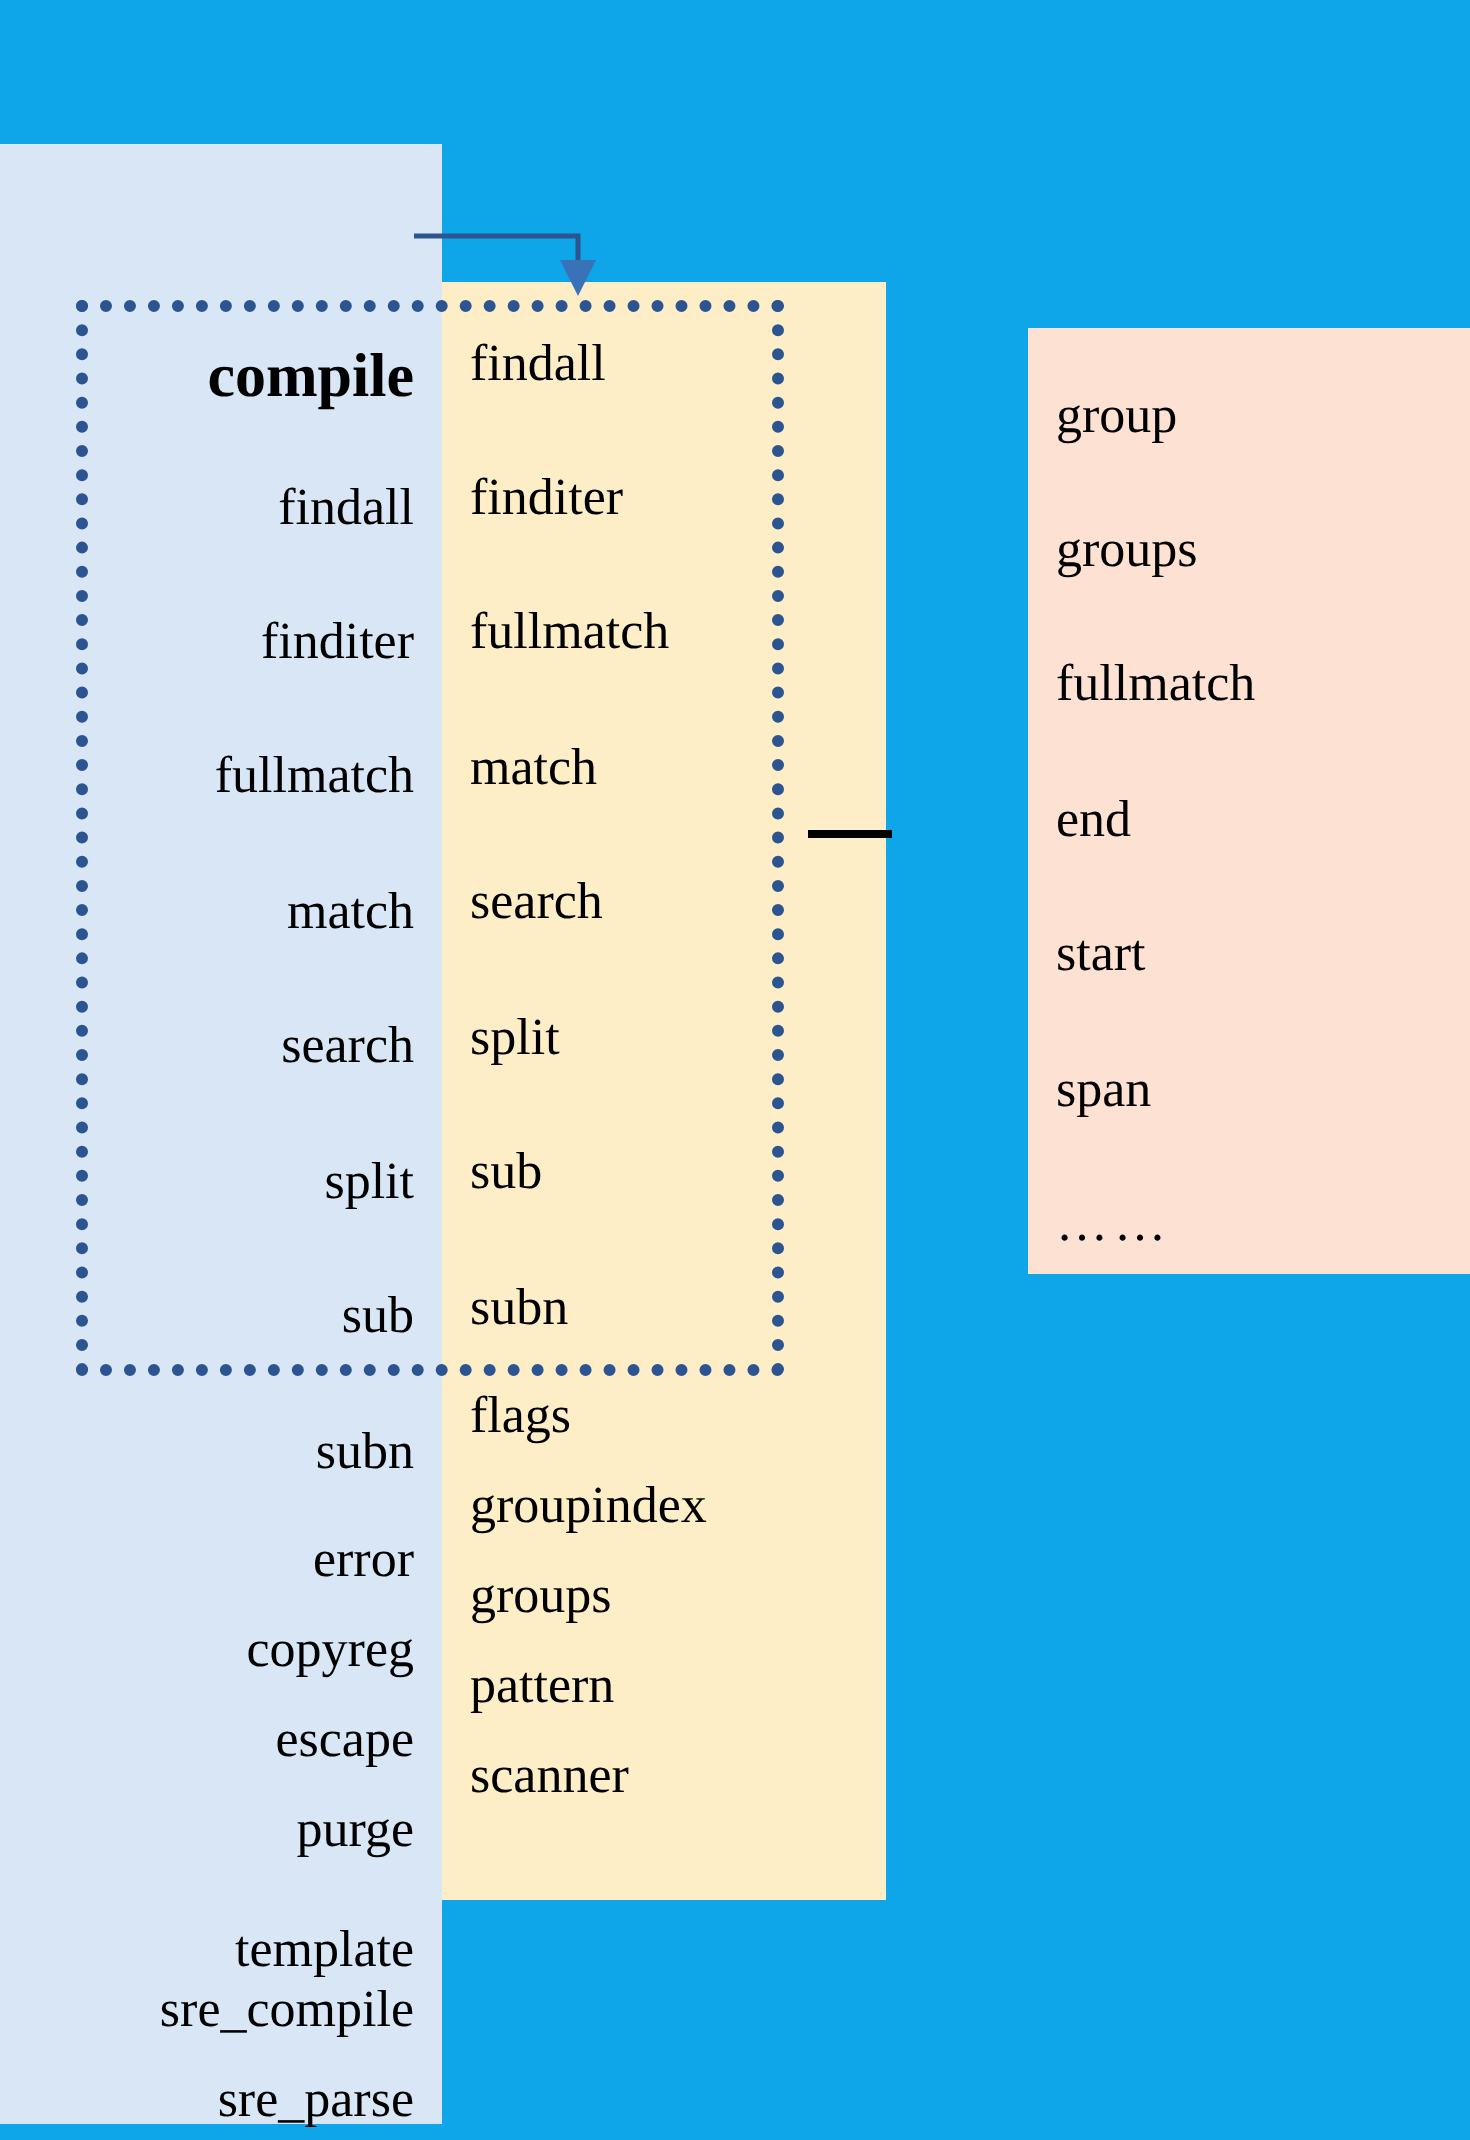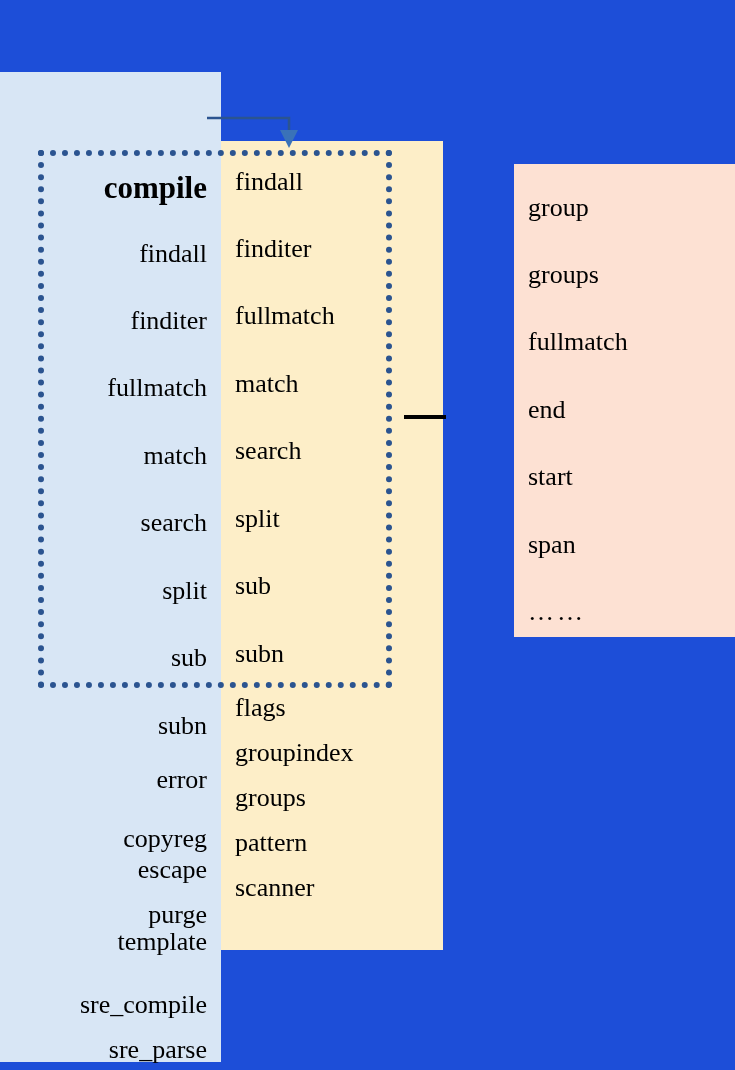--- a/index.html
+++ b/index.html
@@ -14,21 +14,21 @@
     overflow: hidden;
     font-family: "Liberation Serif", "DejaVu Serif", serif;
     -webkit-font-smoothing: antialiased;
   }
 
   #stage {
     position: absolute;
     left: 0; top: 0;
     width: 735px;
     height: 1070px;
-    background: #1d4ed8;
+    background: #0ea5e9;
   }
 
   
   .panel {
     position: absolute;
     box-sizing: border-box;
   }
 
   #module-panel {
     left: 0px;
@@ -131,24 +131,24 @@
     <div class="row right" style="top:169px;">findall</div>
     <div class="row right" style="top:236px;">finditer</div>
     <div class="row right" style="top:303px;">fullmatch</div>
     <div class="row right" style="top:371px;">match</div>
     <div class="row right" style="top:438px;">search</div>
     <div class="row right" style="top:506px;">split</div>
     <div class="row right" style="top:573px;">sub</div>
     <div class="row right" style="top:641px;">subn</div>
 
     <div class="row right" style="top:695px;">error</div>
-    <div class="row right" style="top:740px;margin-top:14px;">copyreg</div>
+    <div class="row right" style="top:740px;">copyreg</div>
     <div class="row right" style="top:785px;">escape</div>
     <div class="row right" style="top:830px;">purge</div>
-    <div class="row right" style="top:857px;">template</div>
+    <div class="row right" style="top:890px;">template</div>
     <div class="row right" style="top:965px;">sre_parse</div>
     <div class="row right" style="top:920px;">sre_compile</div>
 
   </div>
 
   <div class="panel" id="pattern-panel">
 
     <div class="row left" style="top:28px;">findall</div>
     <div class="row left" style="top:95px;">finditer</div>
     <div class="row left" style="top:162px;">fullmatch</div>

